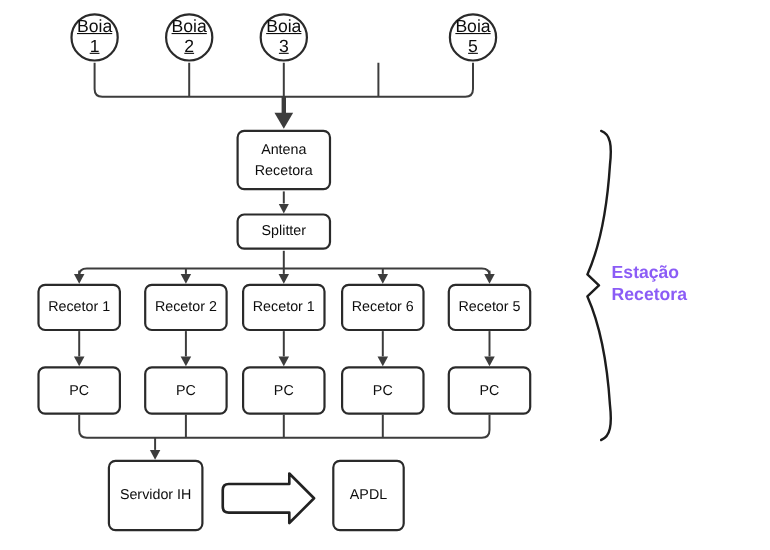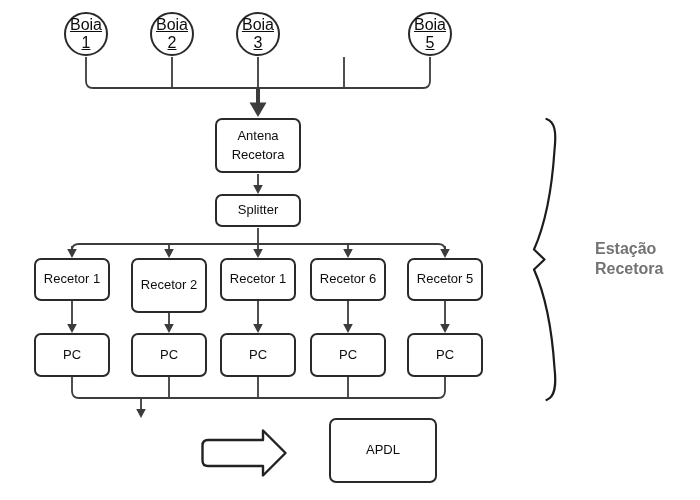--- a/index.html
+++ b/index.html
@@ -16,21 +16,21 @@
     background:#ffffff;border:2.5px solid #2a2a2a;border-radius:7px;
     display:flex;align-items:center;justify-content:center;
     font-size:13px;line-height:1.4;text-align:center;color:#0d0d0d;
   }
   .circle{
     border-radius:50%;width:44px;height:44px;font-size:16px;line-height:1.1;text-decoration:underline;
   }
   .antena-box{line-height:1.45;padding:12px 10px;}
   .bracket-label{
     position:absolute;z-index:2;font-size:16px;font-weight:bold;
-    line-height:20px;color:#737373;text-align:left;margin-left:39px;
+    line-height:20px;color:#8b5cf6;text-align:left;
   }
 </style>
 </head>
 <body>
 
 <div class="canvas">
 
   <svg class="wires" viewBox="0 0 700 500" fill="none" stroke="#3c3c3c" stroke-width="1.8">
     <defs>
       <marker id="ah" markerUnits="userSpaceOnUse" markerWidth="12" markerHeight="12" viewBox="0 0 12 12" refX="0" refY="6" orient="auto">
@@ -89,21 +89,21 @@
   <div class="node antena-box" style="left:215px;top:118px;width:86px;height:55px;">
     <span>Antena Recetora</span>
   </div>
   <div class="node" style="left:215px;top:194px;width:86px;height:33px;">
     <span>Splitter</span>
   </div>
 
   <div class="node" style="left:34px;top:258px;width:76px;height:43px;text-align:right;">
       <span>Recetor 1</span>
     </div>
-  <div class="node" style="left:131px;top:258px;width:76px;height:55px;">
+  <div class="node" style="left:131px;top:258px;width:76px;height:43px;">
       <span>Recetor 2</span>
     </div>
   <div class="node" style="left:220px;top:258px;width:76px;height:43px;">
       <span>Recetor 1</span>
     </div>
   <div class="node" style="left:310px;top:258px;width:76px;height:43px;">
       <span>Recetor 6</span>
     </div>
   <div class="node" style="left:407px;top:258px;width:76px;height:43px;">
       <span>Recetor 5</span>
@@ -118,19 +118,22 @@
   <div class="node" style="left:220px;top:333px;width:76px;height:44px;">
       <span>PC</span>
     </div>
   <div class="node" style="left:310px;top:333px;width:76px;height:44px;">
       <span>PC</span>
     </div>
   <div class="node" style="left:407px;top:333px;width:76px;height:44px;">
       <span>PC</span>
     </div>
 
-  <div class="node" style="left:302px;top:418px;width:108px;height:65px;margin-left:27px;">
+  <div class="node" style="left:98px;top:418px;width:87px;height:65px;">
+      <span>Servidor IH</span>
+    </div>
+  <div class="node" style="left:302px;top:418px;width:66px;height:65px;">
       <span>APDL</span>
     </div>
 
   <div class="bracket-label" style="left:556px;top:239px;width:78px;">Estação Recetora</div>
 
 </div>
 
 </body></html>

